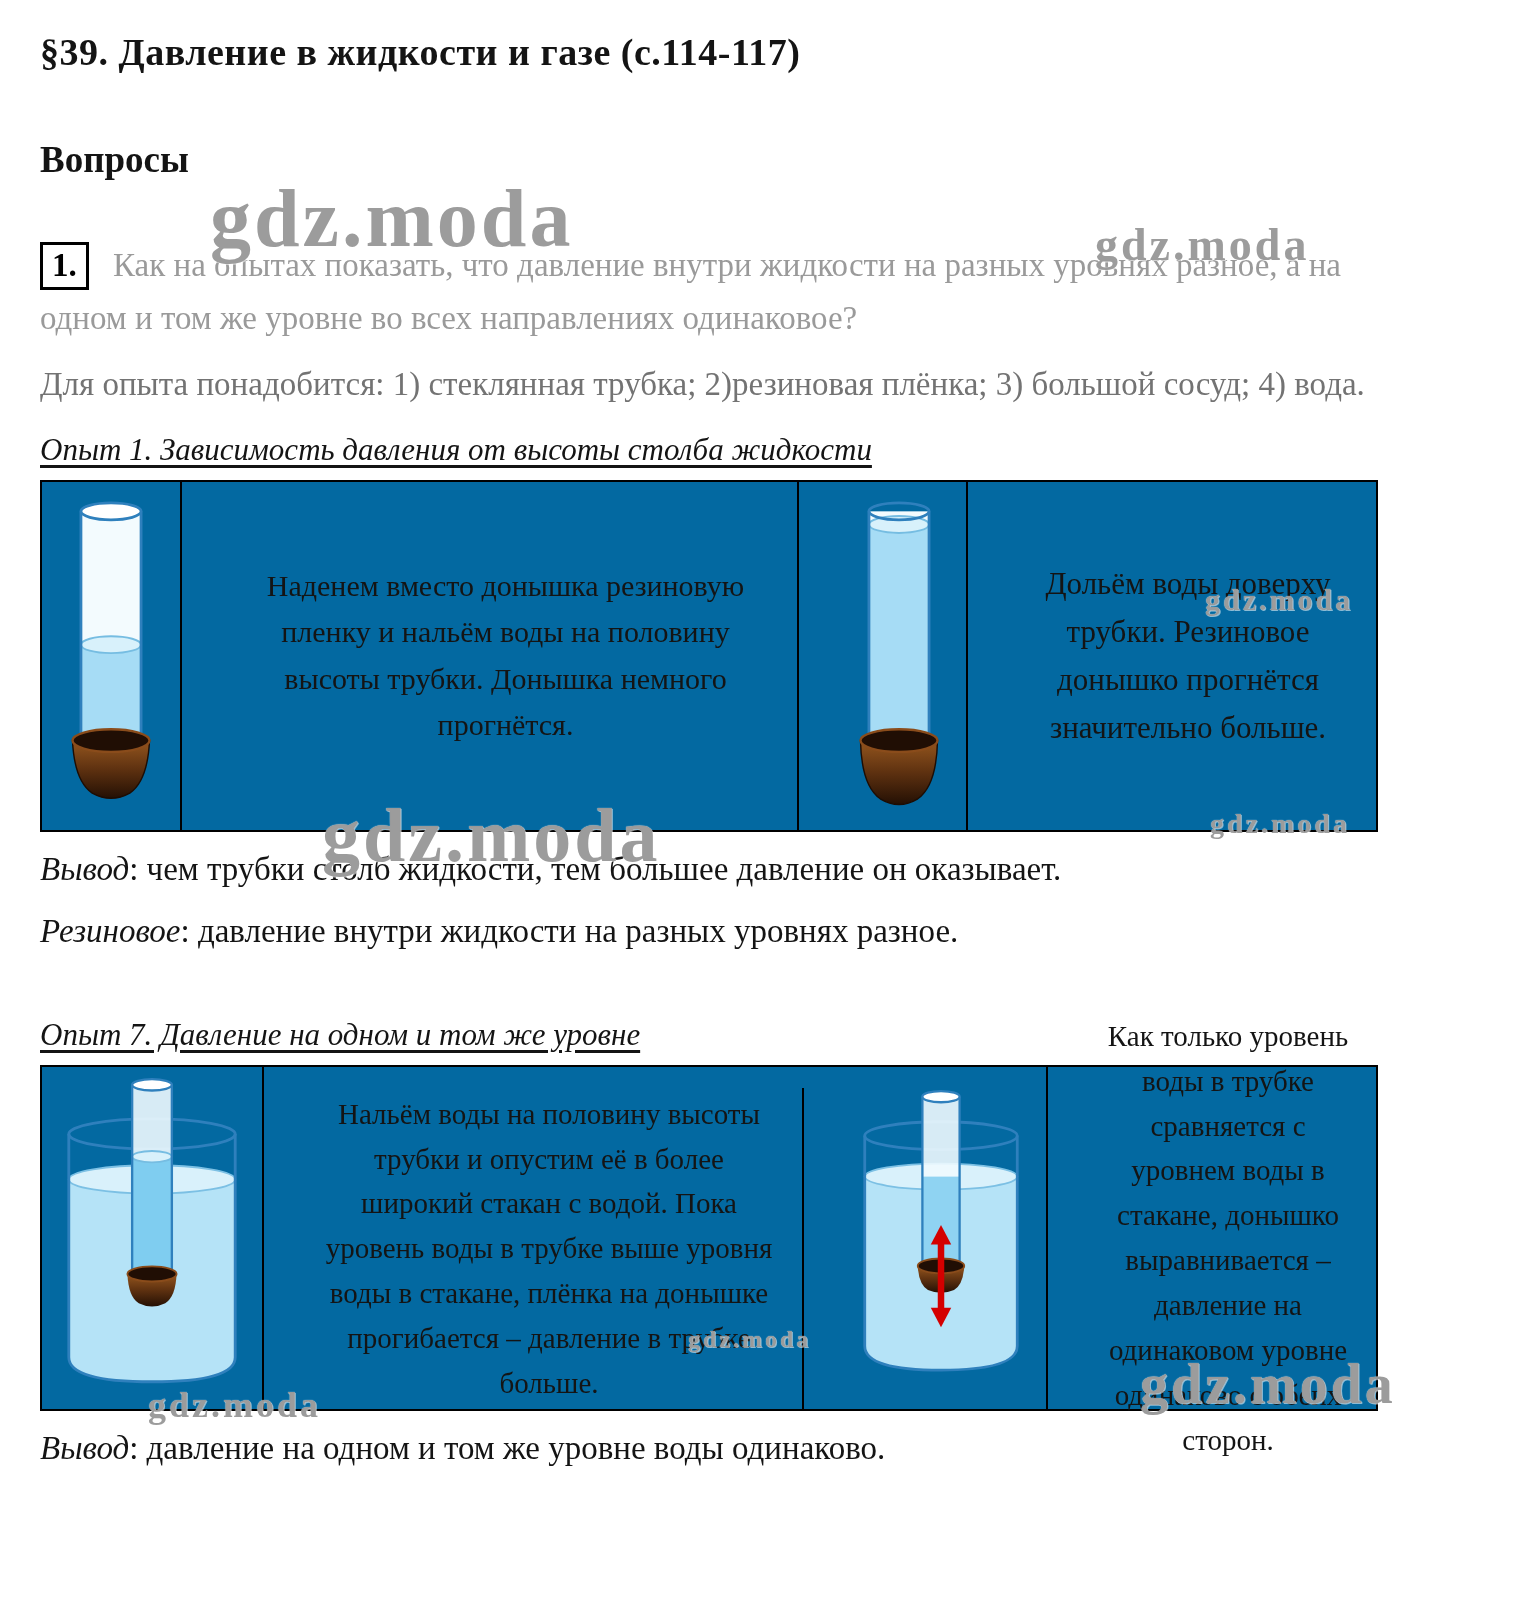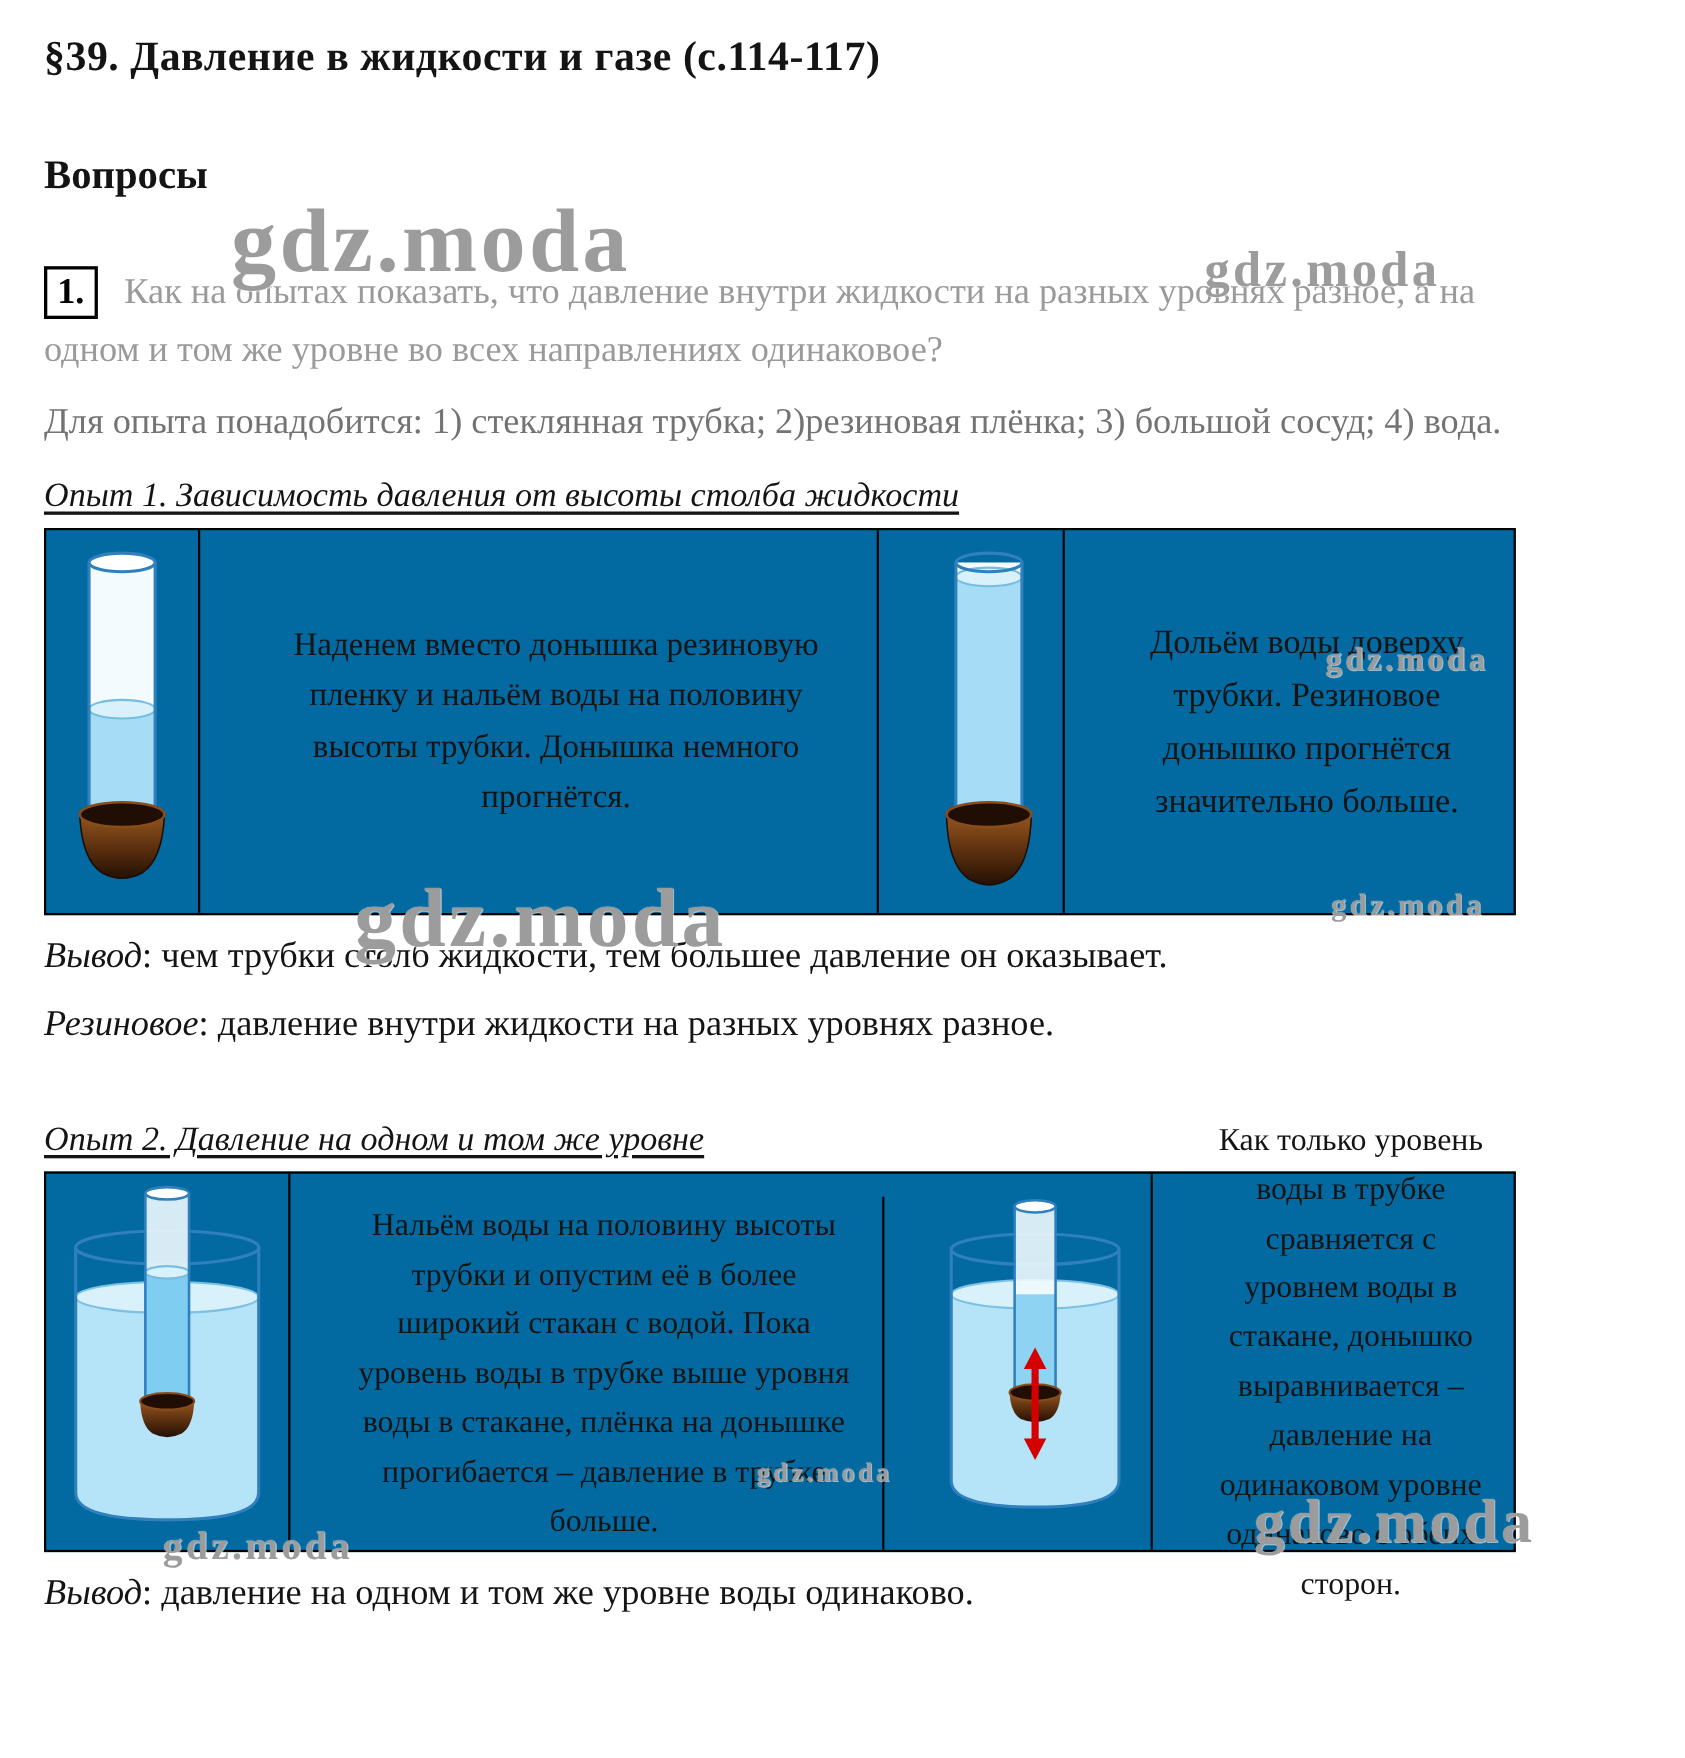--- a/index.html
+++ b/index.html
@@ -182,21 +182,21 @@
         <ellipse cx="66" cy="262" rx="41" ry="12" fill="#200e04" stroke="#8a4c1b" stroke-width="2.5"></ellipse>
       </svg>
     </div>
     <div class="cell text-cell c1d">Дольём воды доверху трубки. Резиновое донышко прогнётся значительно больше.</div>
   </div>
 
   <p class="conclusion"><i>Вывод</i><span>: чем трубки столб жидкости, тем большее давление он оказывает.</span></p>
 
   <p class="conclusion"><i>Резиновое</i><span>: давление внутри жидкости на разных уровнях разное.</span></p>
 
-  <h3 class="exp-heading exp2">Опыт 2. Давление на одном и том же  уровне</h3>
+  <h3 class="exp-heading exp2">Опыт 7. Давление на одном и том же  уровне</h3>
 
   <div class="exp-table t2">
     <div class="cell img-cell centered c2a">
       <svg width="208" height="334" viewBox="0 0 220 348">
         <defs>
           <linearGradient id="capC" x1="0" y1="0" x2="0" y2="1">
             <stop offset="0" stop-color="#94561e"></stop>
             <stop offset="0.5" stop-color="#5e3110"></stop>
             <stop offset="1" stop-color="#241004"></stop>
           </linearGradient>

